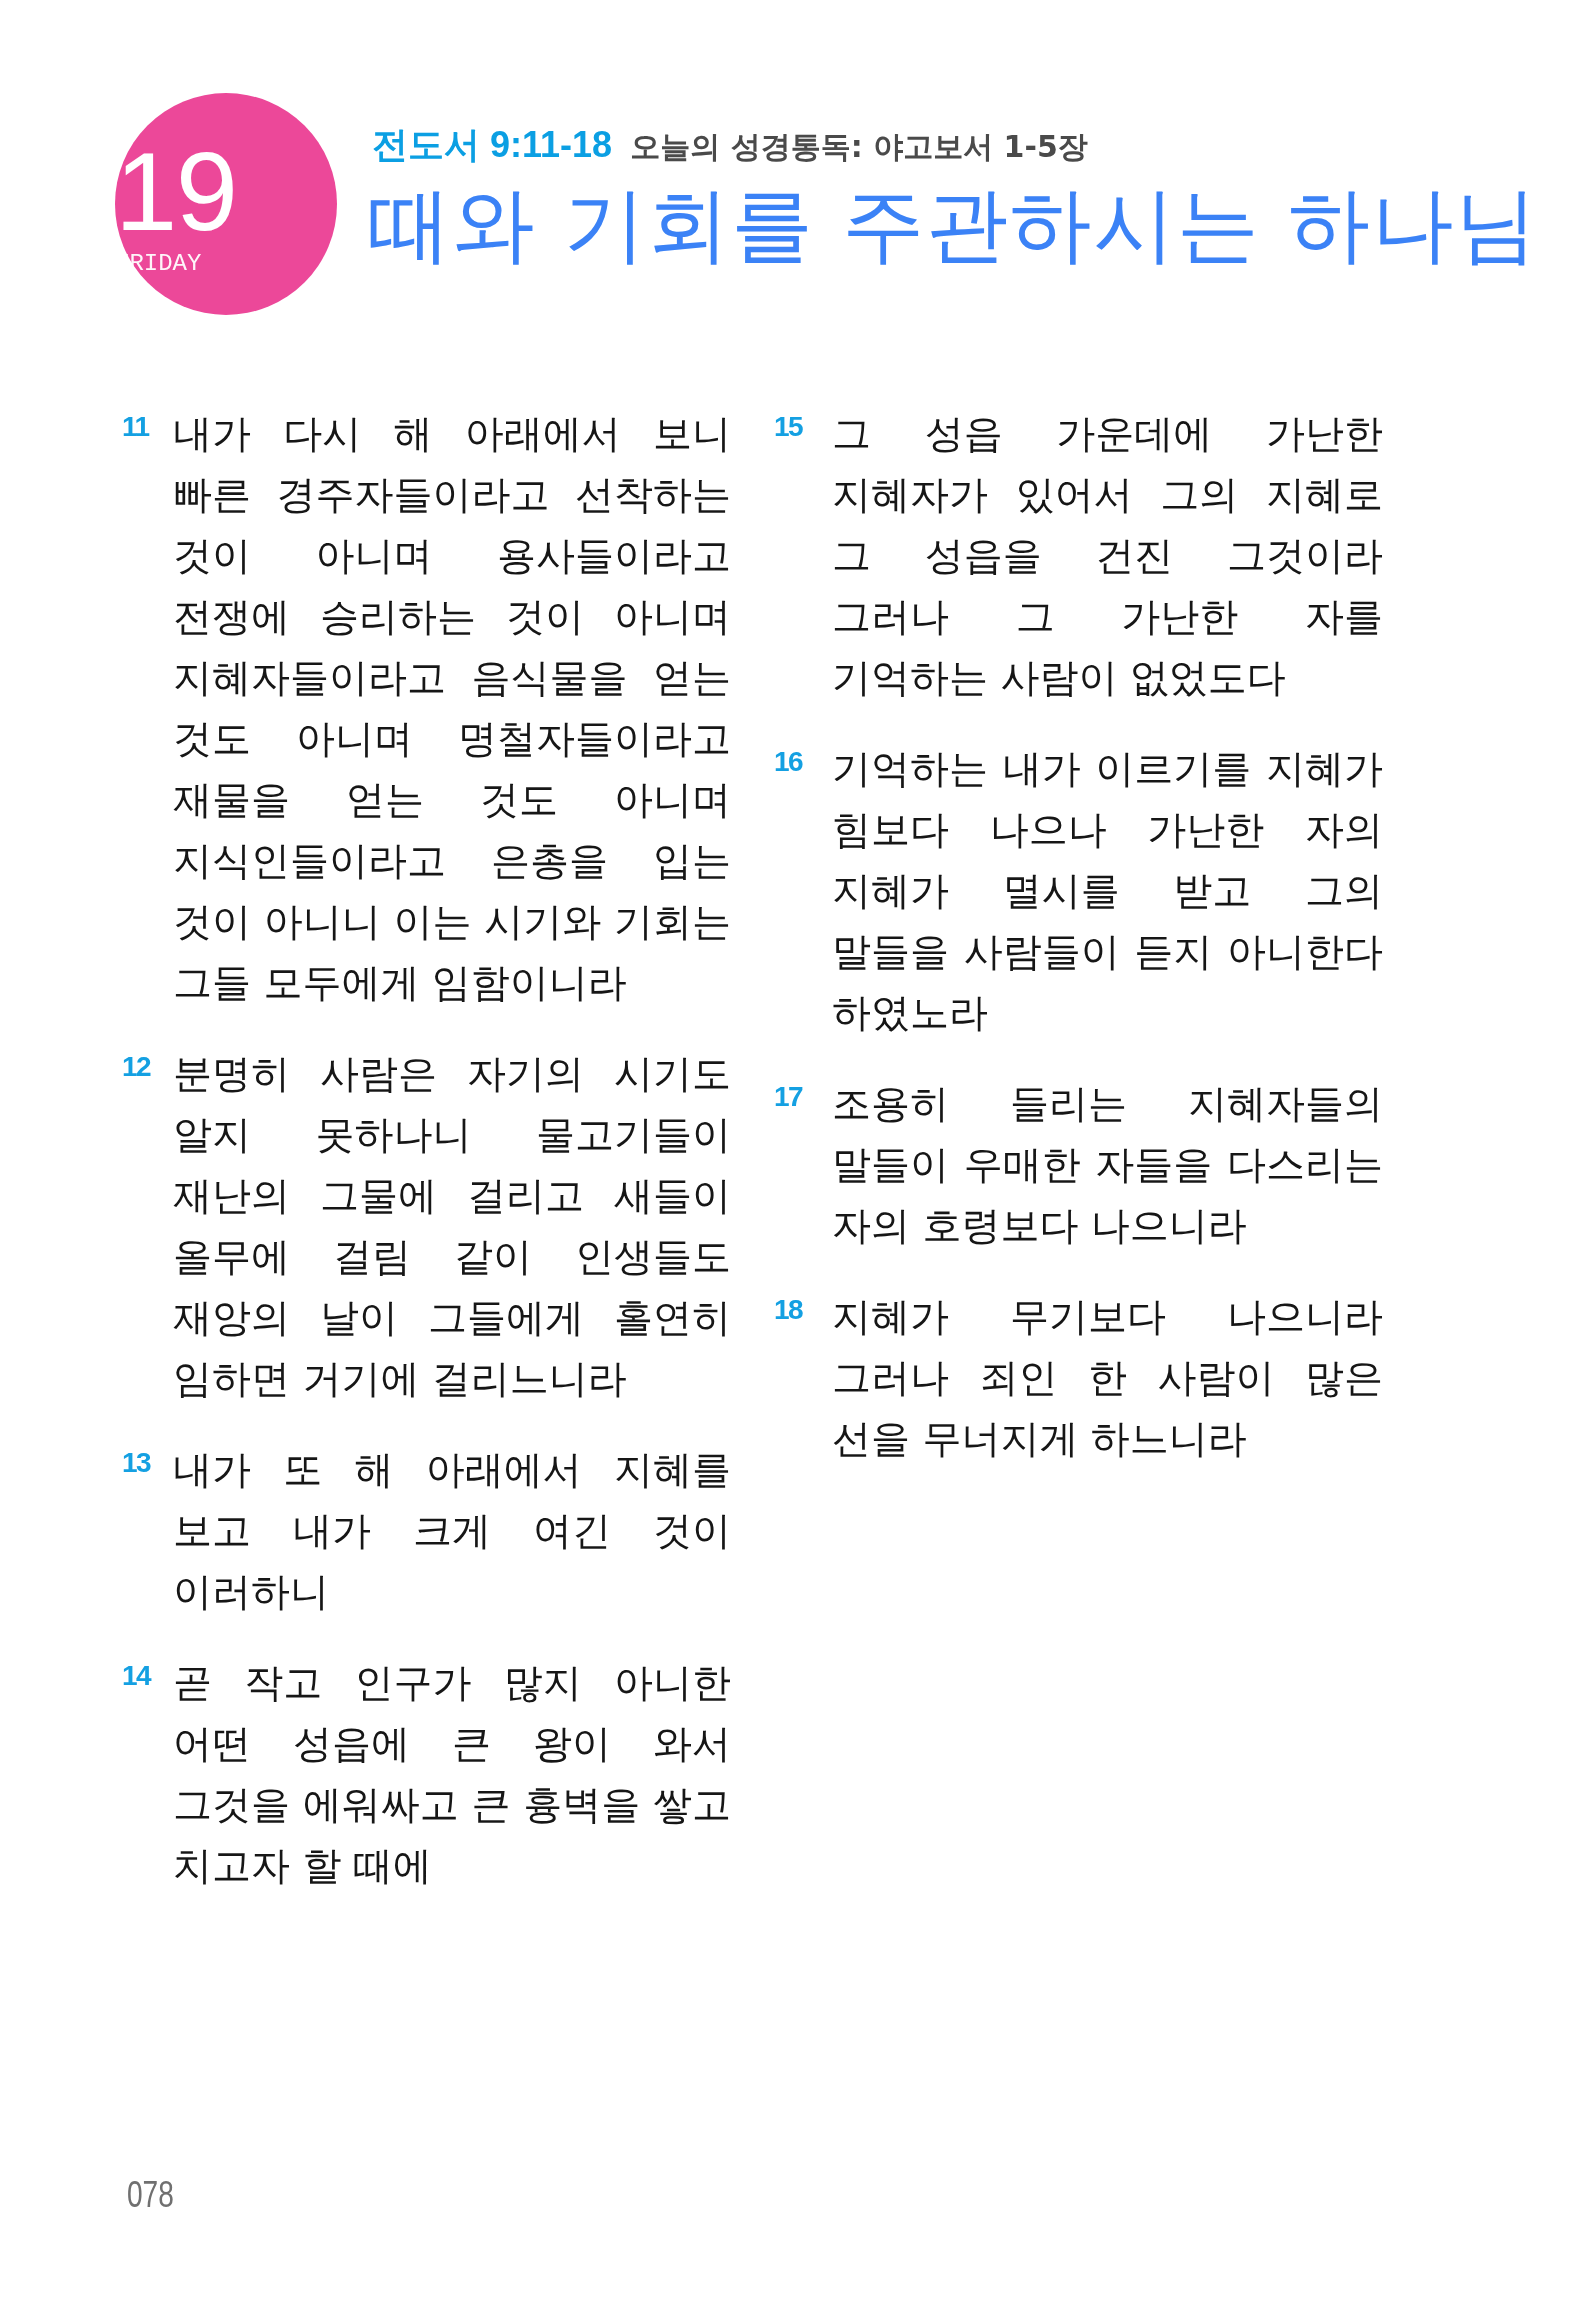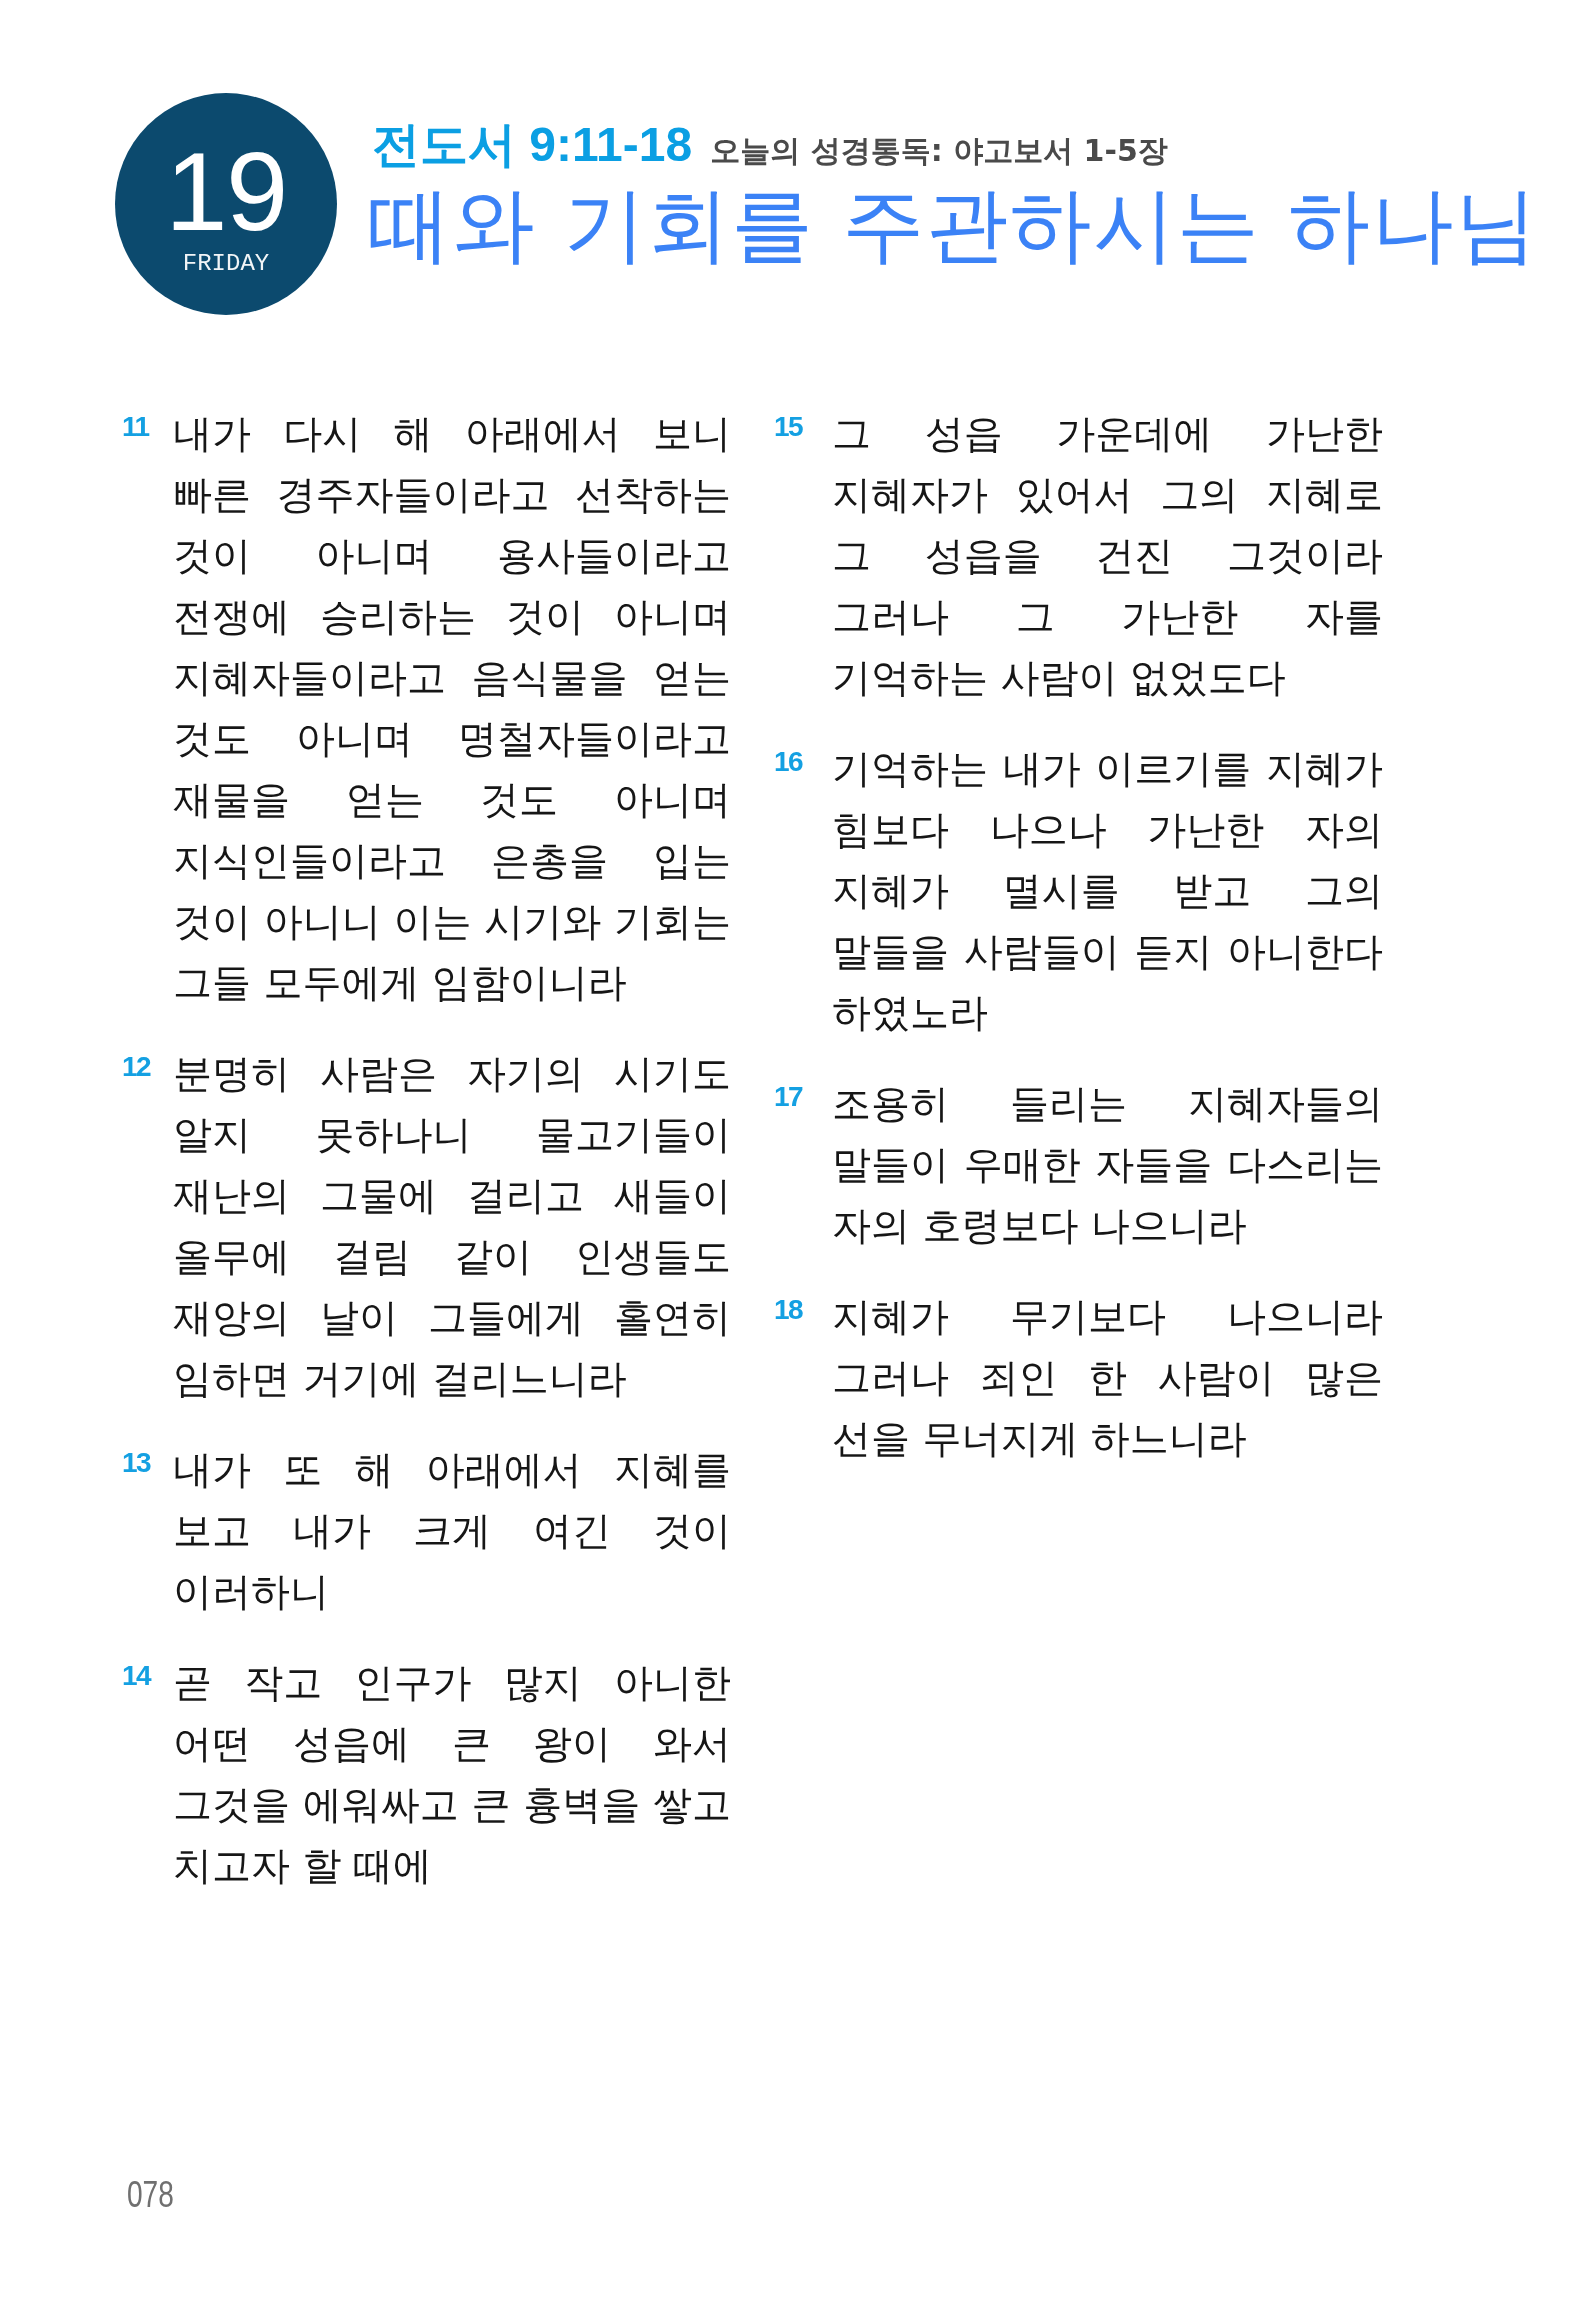--- a/index.html
+++ b/index.html
@@ -4,41 +4,41 @@
   <style>
     html, body { margin: 0; padding: 0; background: #ffffff; }
     body {
       width: 1581px; height: 2319px; position: relative; overflow: hidden;
       font-family: "DejaVu Sans", "Liberation Sans", sans-serif;
       color: #141414;
     }
     .date-badge {
       position: absolute; left: 115px; top: 93px;
       width: 222px; height: 222px; border-radius: 50%;
-      background: #0c4a6e;
-      color: #ffffff; text-align: center;
+      background: #ec4899;
+      color: #ffffff; text-align: left;
     }
     .date-badge .day-num {
       position: absolute; left: 0; right: 0; top: 43px;
       font-family: "Liberation Sans", sans-serif;
       font-size: 112px; line-height: 112px; font-weight: 400;
       letter-spacing: -1.6px;
     }
     .date-badge .weekday {
       position: absolute; left: 0; right: 0; top: 158px;
       font-family: Liberation Mono, monospace;
       font-size: 24px; line-height: 26px; font-weight: 300;
       letter-spacing: 0px; opacity: 0.95;
     }
     .header-sub {
       position: absolute; left: 372px; top: 122px;
       white-space: nowrap; line-height: 46px;
     }
     .header-sub .passage {
-      color: #0b9fe3; font-weight: 700; font-size: 48px;
+      color: #0b9fe3; font-weight: 700; font-size: 36px;
       font-family: "Liberation Sans", "DejaVu Sans", sans-serif;
     }
     .header-sub .reading {
       color: #4a4a4a; font-size: 30px; font-weight: 700; margin-left: 14px;
       font-family: "DejaVu Sans", sans-serif;
     }
     .header-title {
       position: absolute; left: 369px; top: 175px;
       font-size: 82px; line-height: 99px; color: #3b82f6;
       white-space: nowrap; letter-spacing: 1.6px;

